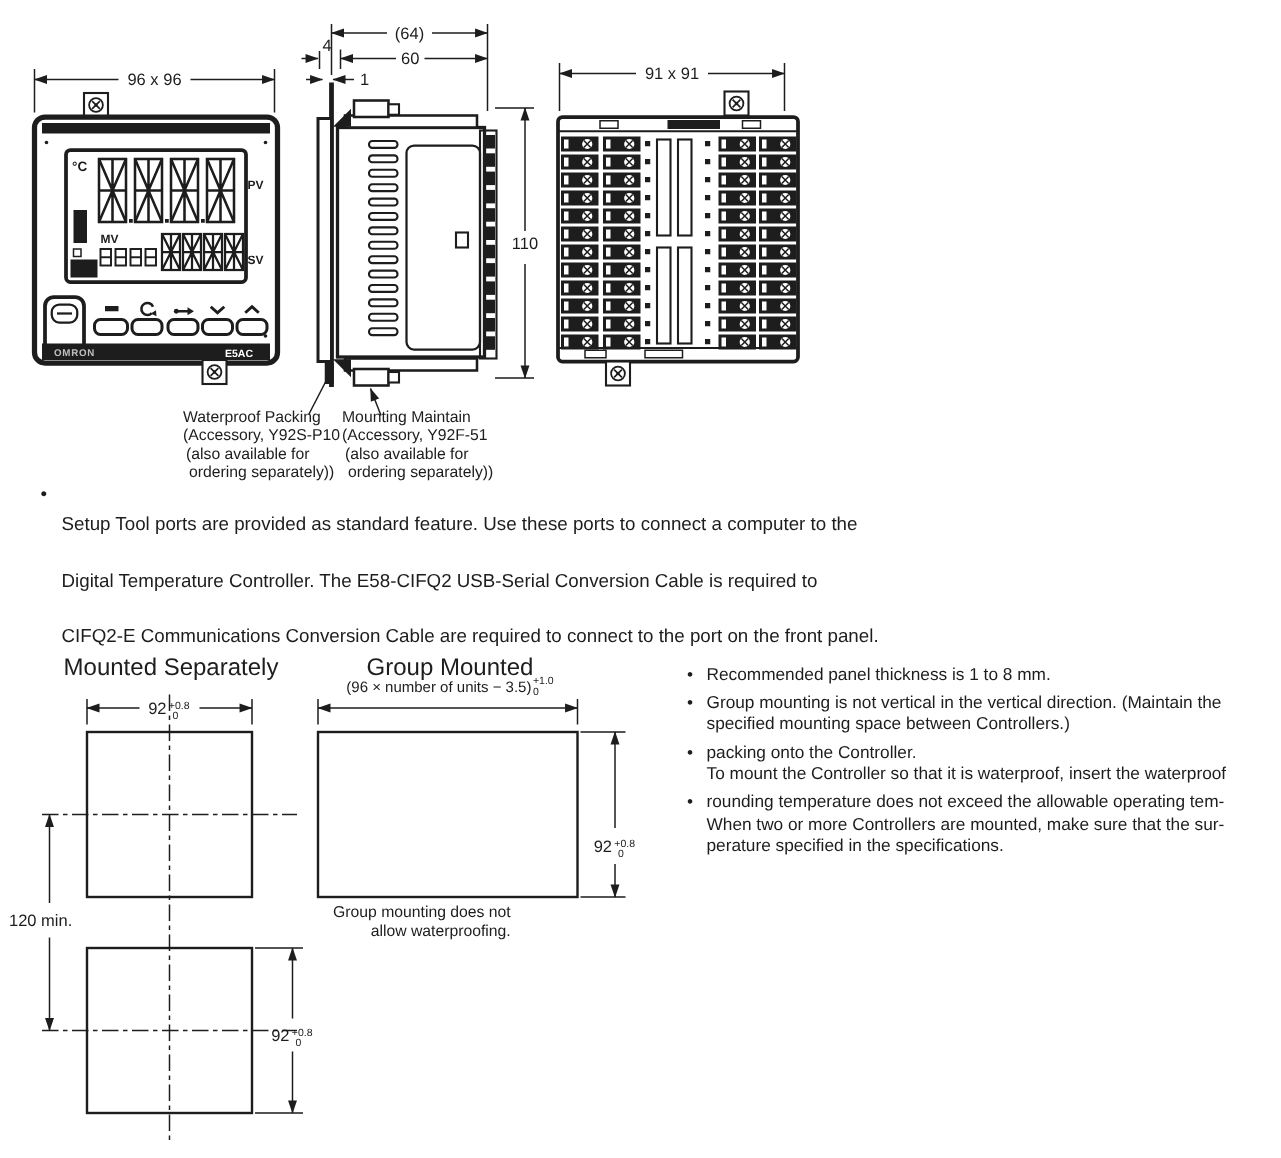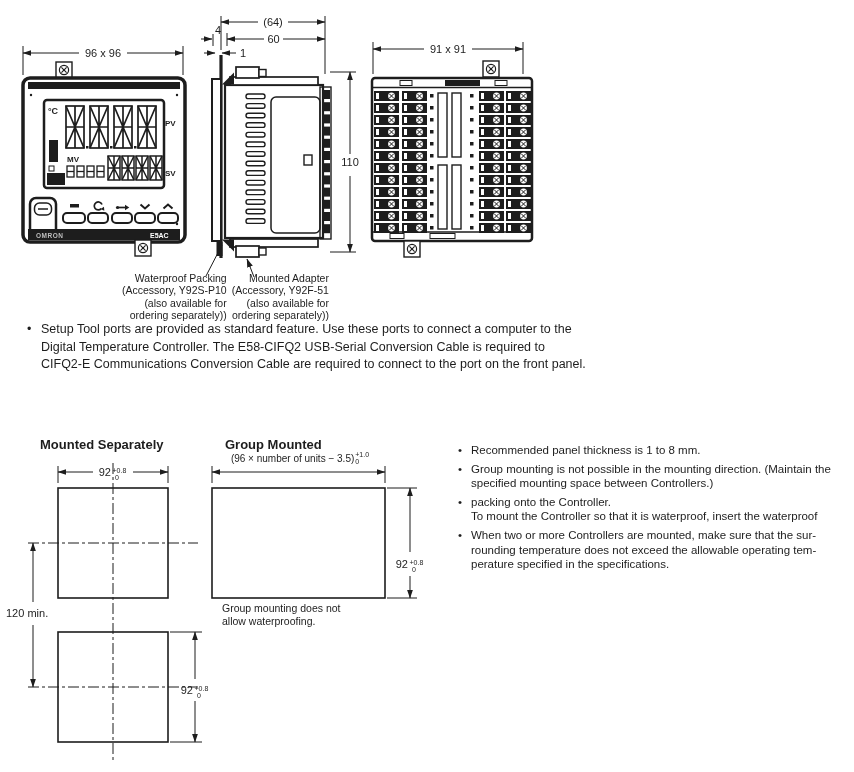--- a/index.html
+++ b/index.html
@@ -4,28 +4,28 @@
 <style>
   html,body { margin:0; padding:0; background:#fff; }
   .page { position:relative; width:854px; height:772px; background:#ffffff;
           font-family:"Liberation Sans", sans-serif; color:#1d1d1d; overflow:hidden; }
   .abs { position:absolute; }
   svg { position:absolute; overflow:visible; }
   svg text { font-family:"Liberation Sans", sans-serif; fill:#1d1d1d; }
   .dim { font-size:11px; }
   .tolsup { font-size:7px; }
   .lblb { font-weight:bold; }
-  .callout { font-size:10.5px; line-height:12.3px;text-align:right; }
+  .callout { font-size:10.5px; line-height:12.3px; }
   .callout div { white-space:nowrap; }
   .para { display:flex; font-size:12.5px; line-height:17.6px; }
   .para .bullet { width:14px; flex:none; }
-  .para div.l { white-space:nowrap; }
-  .heading { font-weight:bold; font-size:13px; text-align:left; white-space:nowrap; }
+  .para div.l { white-space:nowrap;margin-top:20px; }
+  .heading { font-weight:normal; font-size:16px; text-align:center; white-space:nowrap; }
   .formula { font-size:10px; text-align:center; white-space:nowrap; }
-  .caption { font-size:10.5px; line-height:13px; }
+  .caption { font-size:10.5px; line-height:13px;text-align:right; }
   .caption div { white-space:nowrap; }
   .notes { width:400px; }
   .note { display:flex; font-size:11.5px; line-height:14.6px; margin-bottom:4px; }
   .note .bullet { width:13px; flex:none; }
   .note .l { white-space:nowrap; }
   .tol { display:inline-block; vertical-align:-2px; line-height:1; text-align:left; margin-left:1px; }
   .tol .s { display:block; font-size:7px; line-height:7px; }
 </style>
 </head>
 <body>
@@ -269,21 +269,21 @@
     </g>
   </svg>
 
   <div class="abs callout" style="left:122px;top:272px;">
     <div>Waterproof Packing</div>
     <div>(Accessory, Y92S-P10</div>
     <div style="padding-left:2px;">(also available for</div>
     <div style="padding-left:4px;">ordering separately))</div>
   </div>
   <div class="abs callout" style="left:228px;top:272px;">
-    <div>Mounted Adapter</div>
+    <div>Mounting Maintain</div>
     <div>(Accessory, Y92F-51</div>
     <div style="padding-left:2px;">(also available for</div>
     <div style="padding-left:4px;">ordering separately))</div>
   </div>
 
   <div class="abs para" style="left:27px;top:321px;width:640px;">
     <span class="bullet">•</span>
     <div>
       <div class="l">Setup Tool ports are provided as standard feature. Use these ports to connect a computer to the</div>
       <div class="l">Digital Temperature Controller. The E58-CIFQ2 USB-Serial Conversion Cable is required to</div>
@@ -351,34 +351,34 @@
   <div class="abs notes" style="left:458px;top:443px;">
     <div class="note">
       <span class="bullet">•</span>
       <div>
           <div class="l">Recommended panel thickness is 1 to 8 mm.</div>
         </div>
     </div>
     <div class="note">
       <span class="bullet">•</span>
       <div>
-        <div class="l">Group mounting is not possible in the mounting direction. (Maintain the</div>
+        <div class="l">Group mounting is not vertical in the vertical direction. (Maintain the</div>
         <div class="l">specified mounting space between Controllers.)</div>
       </div>
     </div>
     <div class="note">
       <span class="bullet">•</span>
       <div>
         <div class="l">packing onto the Controller.</div>
         <div class="l">To mount the Controller so that it is waterproof, insert the waterproof</div>
       </div>
     </div>
     <div class="note">
       <span class="bullet">•</span>
       <div>
+        <div class="l">rounding temperature does not exceed the allowable operating tem-</div>
         <div class="l">When two or more Controllers are mounted, make sure that the sur-</div>
-        <div class="l">rounding temperature does not exceed the allowable operating tem-</div>
         <div class="l">perature specified in the specifications.</div>
       </div>
     </div>
   </div>
 
 </div>
 
 </body></html>

